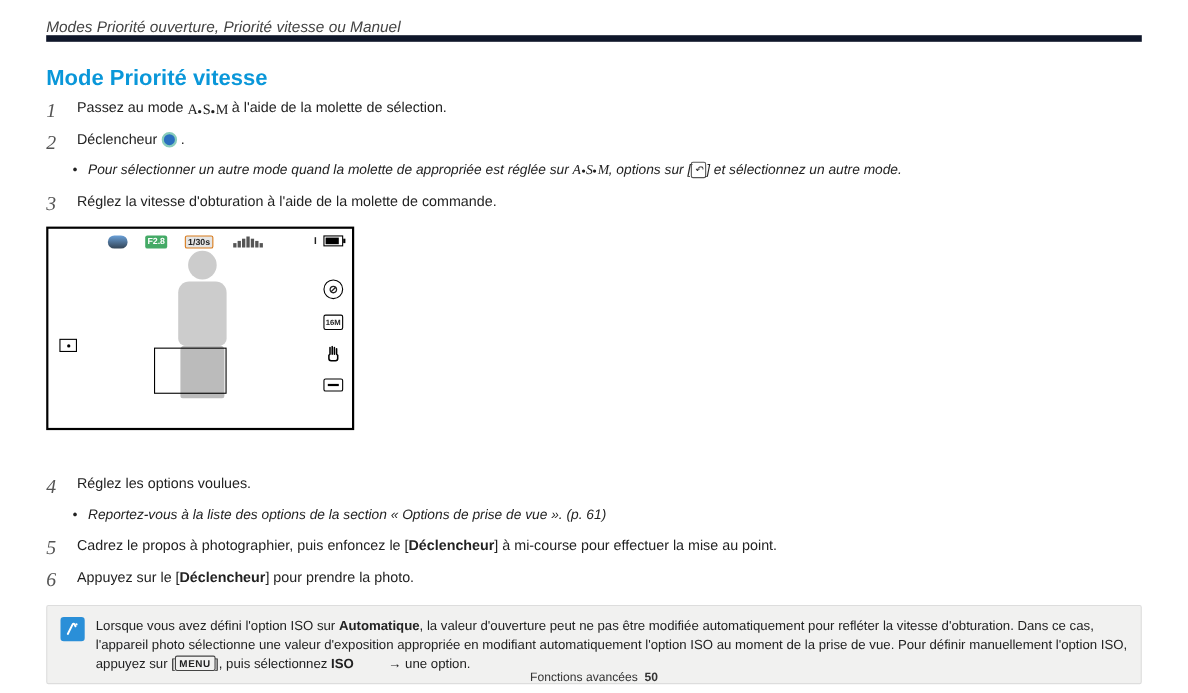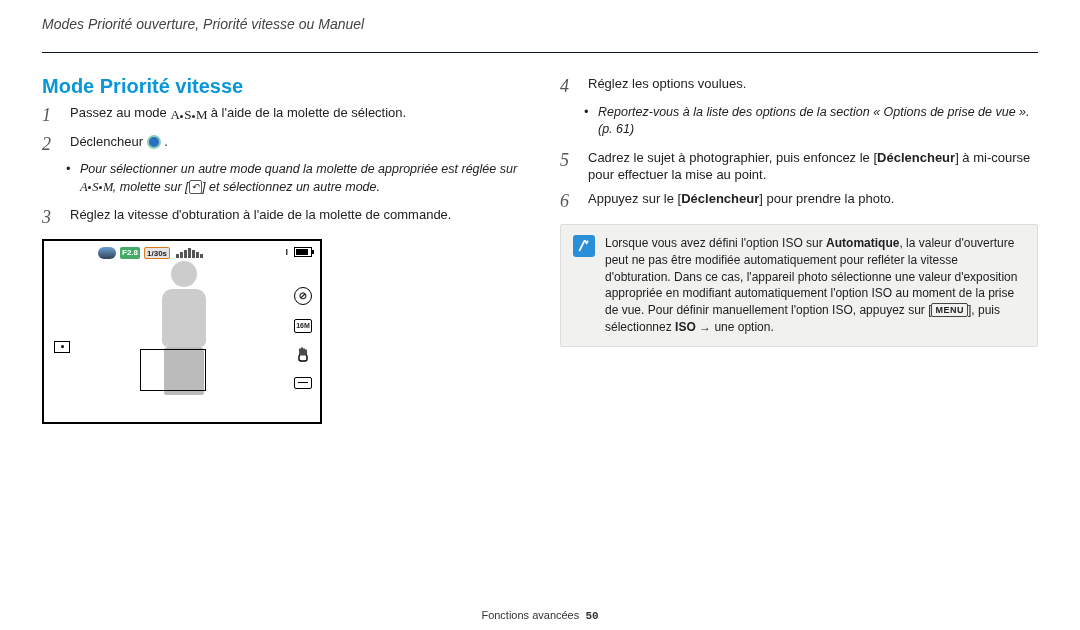--- a/index.html
+++ b/index.html
@@ -1,40 +1,40 @@
 <!DOCTYPE html>
 <html><head>
 <meta charset="utf-8">
 <style>
   * { box-sizing: border-box; margin: 0; padding: 0; }
   html, body { width: 1080px; height: 630px; background: #fff; font-family: "Segoe UI", "Helvetica Neue", Arial, sans-serif; color: #222; }
   .page { width: 1080px; height: 630px; padding: 16px 42px 10px 42px; position: relative; }
-  .top-header { font-style: italic; font-size: 14px; color: #444; padding-bottom: 20px; border-bottom: 1px solid #0f172a; margin-bottom: 22px; }
-  .columns { display: flex; gap: 40px; }
+  .top-header { font-style: italic; font-size: 14px; color: #444; padding-bottom: 0; border-bottom: 6px solid #0f172a; margin-bottom: 22px; }
+  .columns { display: flex; gap: 40px; flex-direction: column; }
   .col { flex: 1 1 50%; min-width: 0; }
   .section-title { color: #0a97d9; font-weight: 700; font-size: 20px; margin-bottom: 6px; }
   .intro { font-size: 12.5px; line-height: 1.35; margin-bottom: 14px; }
   .step { display: flex; gap: 10px; margin-bottom: 6px; }
   .step-num { font-style: italic; font-size: 18px; color: #555; width: 18px; flex: 0 0 18px; font-family: Georgia, "Times New Roman", serif; line-height: 1.25; }
   .step-body { flex: 1 1 auto; font-size: 13px; line-height: 1.35; }
   .sub-bullets { list-style: none; padding-left: 28px; margin-bottom: 10px; }
   .sub-bullets li { position: relative; font-size: 12.5px; line-height: 1.4; margin-bottom: 4px; padding-left: 10px; font-style: italic; }
   .sub-bullets li::before { content: "•"; position: absolute; left: -4px; top: 0; }
   .inline-icon { display: inline-block; vertical-align: -2px; }
   .asm { font-family: Georgia, serif; font-weight: 400; letter-spacing: -0.5px; }
   .dot-sep { display:inline-block; width:3px; height:3px; background:#222; border-radius:50%; vertical-align:middle; margin:0 1px; }
   .small-key { display:inline-block; border:1px solid #444; border-radius:2px; font-size:10px; padding:0 3px; line-height:12px; vertical-align:1px; font-family: Arial, sans-serif; }
   .blue-circle { display:inline-block; width:14px; height:14px; border-radius:50%; background:#2a6fbf; border:2px solid #8cb; vertical-align:-3px; }
   .note-box { display:flex; gap:10px; background:#f1f1f0; border:1px solid #ddd; border-radius:2px; padding:10px 12px; margin-top:12px; }
   .note-icon { flex:0 0 22px; width:22px; height:22px; border-radius:3px; background:#2a8fd8; display:flex; align-items:center; justify-content:center; }
   .note-icon svg { width:14px; height:14px; }
   .note-text { font-size:12px; line-height:1.4; }
   .bold { font-weight:700; }
   .screenshot-frame { width:280px; height:185px; border:2px solid #000; margin-top:6px; position:relative; background:#fff; }
-  .sf-top { position:absolute; top:6px; left:6px; right:6px; display:flex; align-items:center; gap:4px; font-size:9px; font-weight:700;padding-left:48px; }
+  .sf-top { position:absolute; top:6px; left:6px; right:6px; display:flex; align-items:center; gap:16px; font-size:9px; font-weight:700;padding-left:48px; }
   .sf-cloud { width:18px; height:12px; border-radius:6px; background:linear-gradient(#6aa0d8,#345); display:inline-block; }
   .sf-chip { display:inline-block; padding:0 2px; height:12px; line-height:12px; border-radius:2px; background:#4a6; color:#fff; font-size:8px; }
   .sf-chip.orange { border:1px solid #d87a1a; background:#e5e5e5; color:#222; }
   .sf-bars { display:inline-flex; gap:1px; align-items:flex-end; margin-left:2px; }
   .sf-bar { width:3px; background:#555; }
   .sf-right-top { position:absolute; top:6px; right:8px; display:flex; align-items:center; gap:6px; }
   .sf-batt { width:18px; height:10px; border:1px solid #000; position:relative; }
   .sf-batt::after { content:""; position:absolute; right:-3px; top:2px; width:2px; height:4px; background:#000; }
   .sf-batt-fill { position:absolute; left:1px; top:1px; bottom:1px; width:12px; background:#000; }
   .sf-person { position:absolute; left:105px; top:20px; width:70px; height:150px; }
@@ -44,24 +44,24 @@
   .sf-focus { position:absolute; left:96px; top:108px; width:66px; height:42px; border:1px solid #000; }
   .sf-side-icons { position:absolute; right:8px; top:46px; display:flex; flex-direction:column; gap:14px; align-items:center; }
   .sf-icon-circle { width:18px; height:18px; border:1.6px solid #000; border-radius:50%; display:flex; align-items:center; justify-content:center; font-size:10px; font-weight:700; }
   .sf-icon-box { width:18px; height:14px; border:1.5px solid #000; border-radius:2px; display:flex; align-items:center; justify-content:center; font-size:7px; font-weight:700; }
   .sf-hand { width:16px; height:16px; }
   .sf-meter { width:18px; height:12px; border:1.5px solid #000; border-radius:2px; position:relative; }
   .sf-meter::before { content:""; position:absolute; left:3px; right:3px; top:4px; height:1.5px; background:#000; }
   .sf-left-dot { position:absolute; left:10px; top:100px; width:16px; height:12px; border:1px solid #000; display:flex; align-items:center; justify-content:center; }
   .sf-left-dot::after { content:""; width:3px; height:3px; background:#000; border-radius:50%; }
   .footer { position:absolute; bottom:8px; left:0; right:0; text-align:center; font-size:11px; color:#333; }
-  .footer .pg { font-weight:700;font-family:Liberation Mono, monospace; }
+  .footer .pg { font-weight:700; }
   .return-icon { display:inline-block; border:1px solid #555; border-radius:2px; padding:0 2px; font-size:9px; vertical-align:1px; }
   .menu-key { display:inline-block; border:1px solid #444; border-radius:2px; font-size:9px; padding:0 3px; line-height:12px; vertical-align:1px; font-weight:700; letter-spacing:0.5px; }
-  .arrow { font-weight:400; }
+  .arrow { font-weight:400;margin-left:28px; }
 </style>
 </head>
 <body>
 
 <div class="page">
 
   <div class="top-header">Modes Priorité ouverture, Priorité vitesse ou Manuel</div>
 
   <div class="columns">
 
@@ -77,21 +77,21 @@
       </div>
 
       <div class="step">
         <div class="step-num">2</div>
         <div class="step-body">
           <span>Déclencheur </span><span class="blue-circle"></span><span> .</span>
         </div>
       </div>
       <ul class="sub-bullets">
         <li>
-          <span>Pour sélectionner un autre mode quand la molette de appropriée est réglée sur </span><span class="asm">A<span class="dot-sep"></span>S<span class="dot-sep"></span>M</span><span>, molette sur [</span><span class="return-icon">↶</span><span>] et sélectionnez un autre mode.</span>
+          <span>Pour sélectionner un autre mode quand la molette de appropriée est réglée sur </span><span class="asm">A<span class="dot-sep"></span>S<span class="dot-sep"></span>M</span><span>, options sur [</span><span class="return-icon">↶</span><span>] et sélectionnez un autre mode.</span>
         </li>
       </ul>
 
       <div class="step">
         <div class="step-num">3</div>
         <div class="step-body">Réglez la vitesse d'obturation à l'aide de la molette de commande.</div>
       </div>
       <ul class="sub-bullets">
       </ul>
 
@@ -143,21 +143,21 @@
         <div class="step-num">4</div>
         <div class="step-body">Réglez les options voulues.</div>
       </div>
       <ul class="sub-bullets">
         <li>Reportez-vous à la liste des options de la section « Options de prise de vue ». (p. 61)</li>
       </ul>
 
       <div class="step">
         <div class="step-num">5</div>
         <div class="step-body">
-          <span>Cadrez le sujet à photographier, puis enfoncez le [</span><span class="bold">Déclencheur</span><span>] à mi-course pour effectuer la mise au point.</span>
+          <span>Cadrez le propos à photographier, puis enfoncez le [</span><span class="bold">Déclencheur</span><span>] à mi-course pour effectuer la mise au point.</span>
         </div>
       </div>
 
       <div class="step">
         <div class="step-num">6</div>
         <div class="step-body">
           <span>Appuyez sur le [</span><span class="bold">Déclencheur</span><span>] pour prendre la photo.</span>
         </div>
       </div>
 

